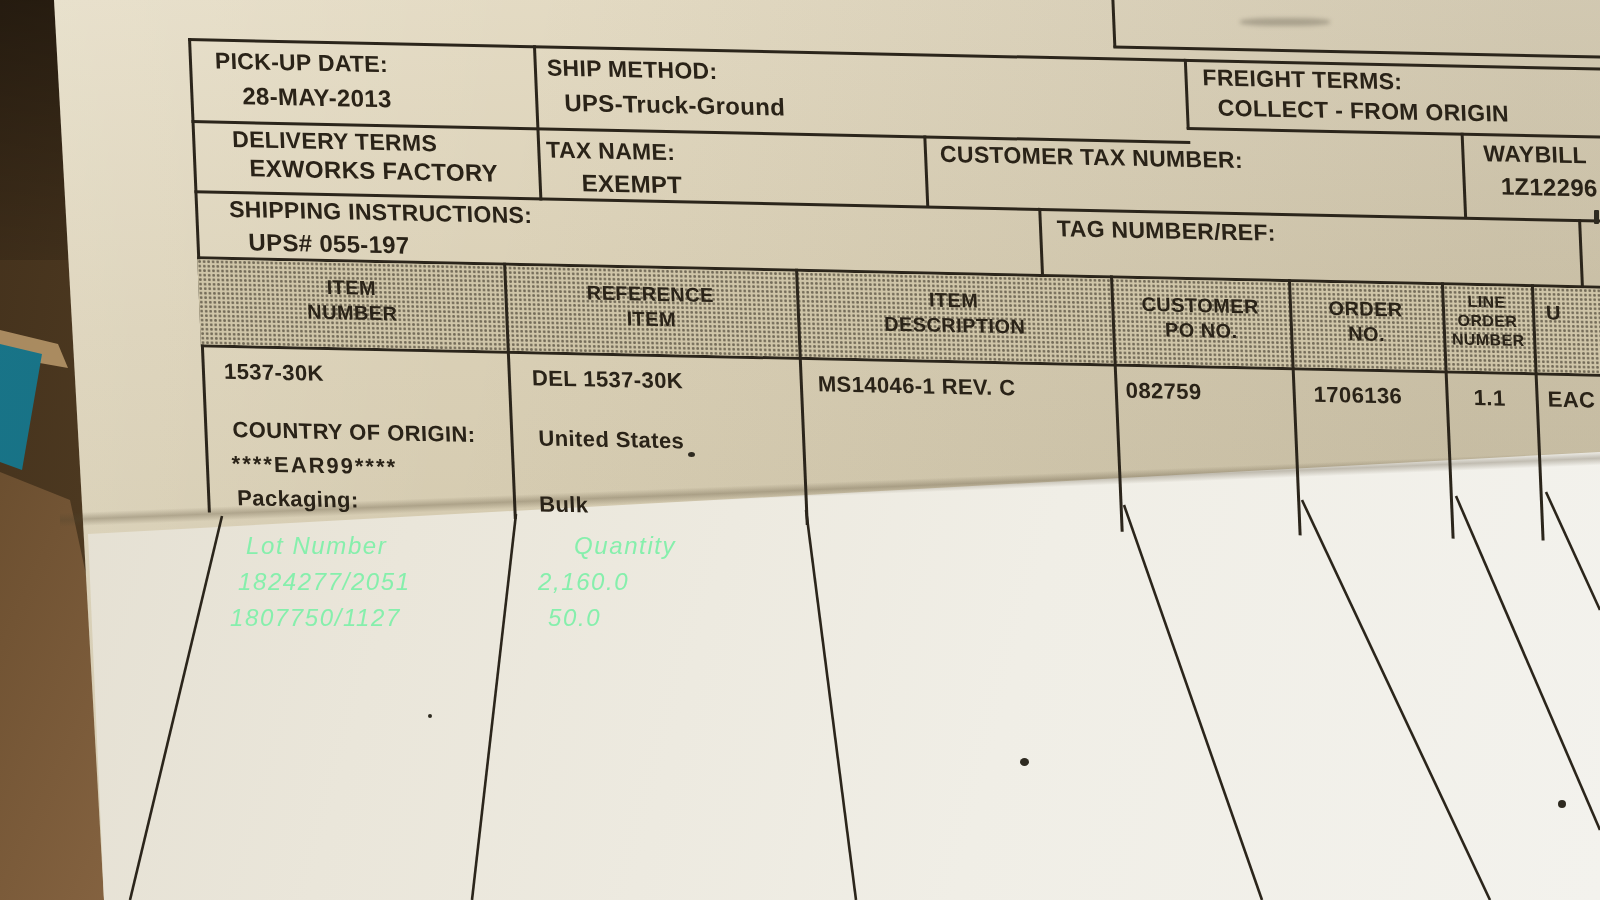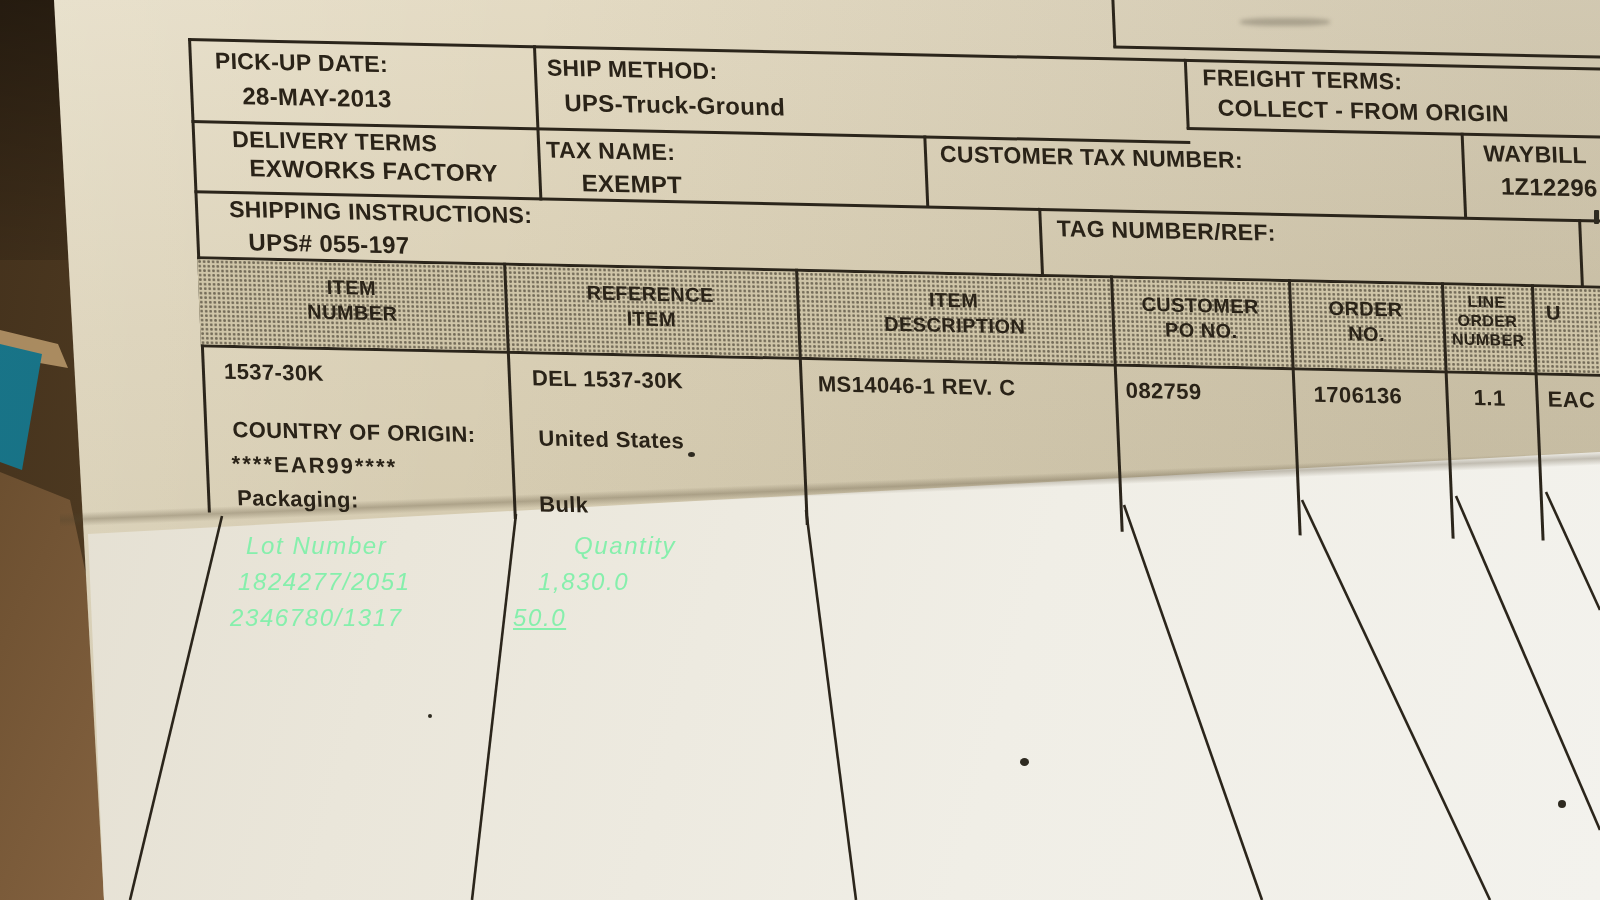--- a/index.html
+++ b/index.html
@@ -153,23 +153,23 @@
       <path d="M1124,505 L1262,900"></path>
       <path d="M1302,500 L1490,900"></path>
       <path d="M1456,496 L1600,830"></path>
       <path d="M1546,492 L1600,610"></path>
     </g>
   </svg>
 
   <div class="it" style="left:246px;top:532px;">Lot Number</div>
   <div class="it" style="left:574px;top:532px;">Quantity</div>
   <div class="it" style="left:238px;top:568px;">1824277/2051</div>
-  <div class="it" style="left:538px;top:568px;">1,830.0</div>
-  <div class="it" style="left:230px;top:604px;">2346780/1317</div>
-  <div class="it" style="left:513px;top:604px;text-decoration:underline;">50.0</div>
+  <div class="it" style="left:538px;top:568px;">2,160.0</div>
+  <div class="it" style="left:230px;top:604px;">1807750/1127</div>
+  <div class="it" style="left:548px;top:604px;">50.0</div>
 
   <div class="speck" style="left:1020px;top:758px;width:9px;height:8px;"></div>
   <div class="speck" style="left:428px;top:714px;width:4px;height:4px;"></div>
   <div class="speck" style="left:688px;top:452px;width:7px;height:5px;"></div>
   <div class="speck" style="left:1558px;top:800px;width:8px;height:8px;"></div>
   <div class="speck" style="left:1594px;top:210px;width:5px;height:14px;border-radius:1px;"></div>
   <div class="smudge" style="left:1240px;top:18px;width:90px;height:8px;"></div>
 
 </div>
 

